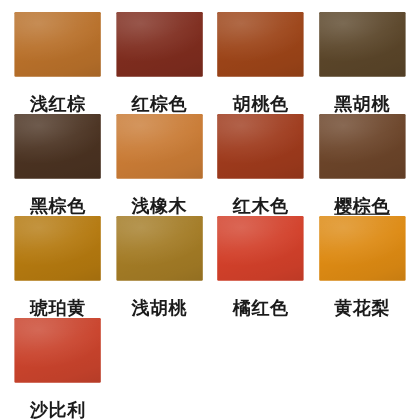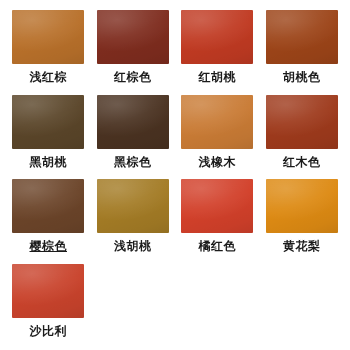--- a/index.html
+++ b/index.html
@@ -48,45 +48,41 @@
         rgba(255,255,255,0.06) 38%,
         rgba(255,255,255,0.00) 66%),
       linear-gradient(160deg,
         rgba(255,255,255,0.07) 0%,
         rgba(255,255,255,0.00) 45%,
         rgba(0,0,0,0.05) 82%,
         rgba(0,0,0,0.10) 100%);
     pointer-events: none;
   }
   .swatch-label {
-    margin-top: 7px;
-    font-size: 12px;
+    margin-top: 17px;
+    font-size: 15px;
     line-height: 12px;
     color: #1b1b1b;
     letter-spacing: 0.5px;
     white-space: nowrap;
     text-align: left;
     font-weight: 600;
   }
 </style>
 </head>
 <body>
 
 <div id="swatch-grid" style="background: rgb(255, 255, 255);">
     <div class="swatch-cell">
       <div class="swatch-chip" style="background-color: rgb(184, 112, 42);"></div>
       <div class="swatch-label" style="color: rgb(27, 27, 27);">浅红棕</div>
     </div>
     <div class="swatch-cell">
       <div class="swatch-chip" style="background-color: rgb(126, 44, 30);"></div>
       <div class="swatch-label" style="color: rgb(27, 27, 27);">红棕色</div>
-    </div>
-    <div class="swatch-cell">
-      <div class="swatch-chip" style="background-color: rgb(192, 58, 34);"></div>
-      <div class="swatch-label" style="color: rgb(27, 27, 27);">红胡桃</div>
     </div>
     <div class="swatch-cell">
       <div class="swatch-chip" style="background-color: rgb(156, 68, 24);"></div>
       <div class="swatch-label" style="color: rgb(27, 27, 27);">胡桃色</div>
     </div>
     <div class="swatch-cell">
       <div class="swatch-chip" style="background-color: rgb(90, 69, 41);"></div>
       <div class="swatch-label" style="color: rgb(27, 27, 27);">黑胡桃</div>
     </div>
     <div class="swatch-cell">
@@ -99,20 +95,24 @@
     </div>
     <div class="swatch-cell">
       <div class="swatch-chip" style="background-color: rgb(158, 58, 28);"></div>
       <div class="swatch-label" style="color: rgb(27, 27, 27);">红木色</div>
     </div>
     <div class="swatch-cell">
       <div class="swatch-chip" style="background-color: rgb(107, 68, 41);"></div>
       <div class="swatch-label" style="color: rgb(27, 27, 27); text-decoration: underline;">樱棕色</div>
     </div>
     <div class="swatch-cell">
+      <div class="swatch-chip" style="background-color: rgb(180, 121, 15);"></div>
+      <div class="swatch-label" style="color: rgb(27, 27, 27);">琥珀黄</div>
+    </div>
+    <div class="swatch-cell">
       <div class="swatch-chip" style="background-color: rgb(163, 123, 37);"></div>
       <div class="swatch-label" style="color: rgb(27, 27, 27);">浅胡桃</div>
     </div>
     <div class="swatch-cell">
       <div class="swatch-chip" style="background-color: rgb(210, 64, 42);"></div>
       <div class="swatch-label" style="color: rgb(27, 27, 27);">橘红色</div>
     </div>
     <div class="swatch-cell">
       <div class="swatch-chip" style="background-color: rgb(221, 138, 19);"></div>
       <div class="swatch-label" style="color: rgb(27, 27, 27);">黄花梨</div>

